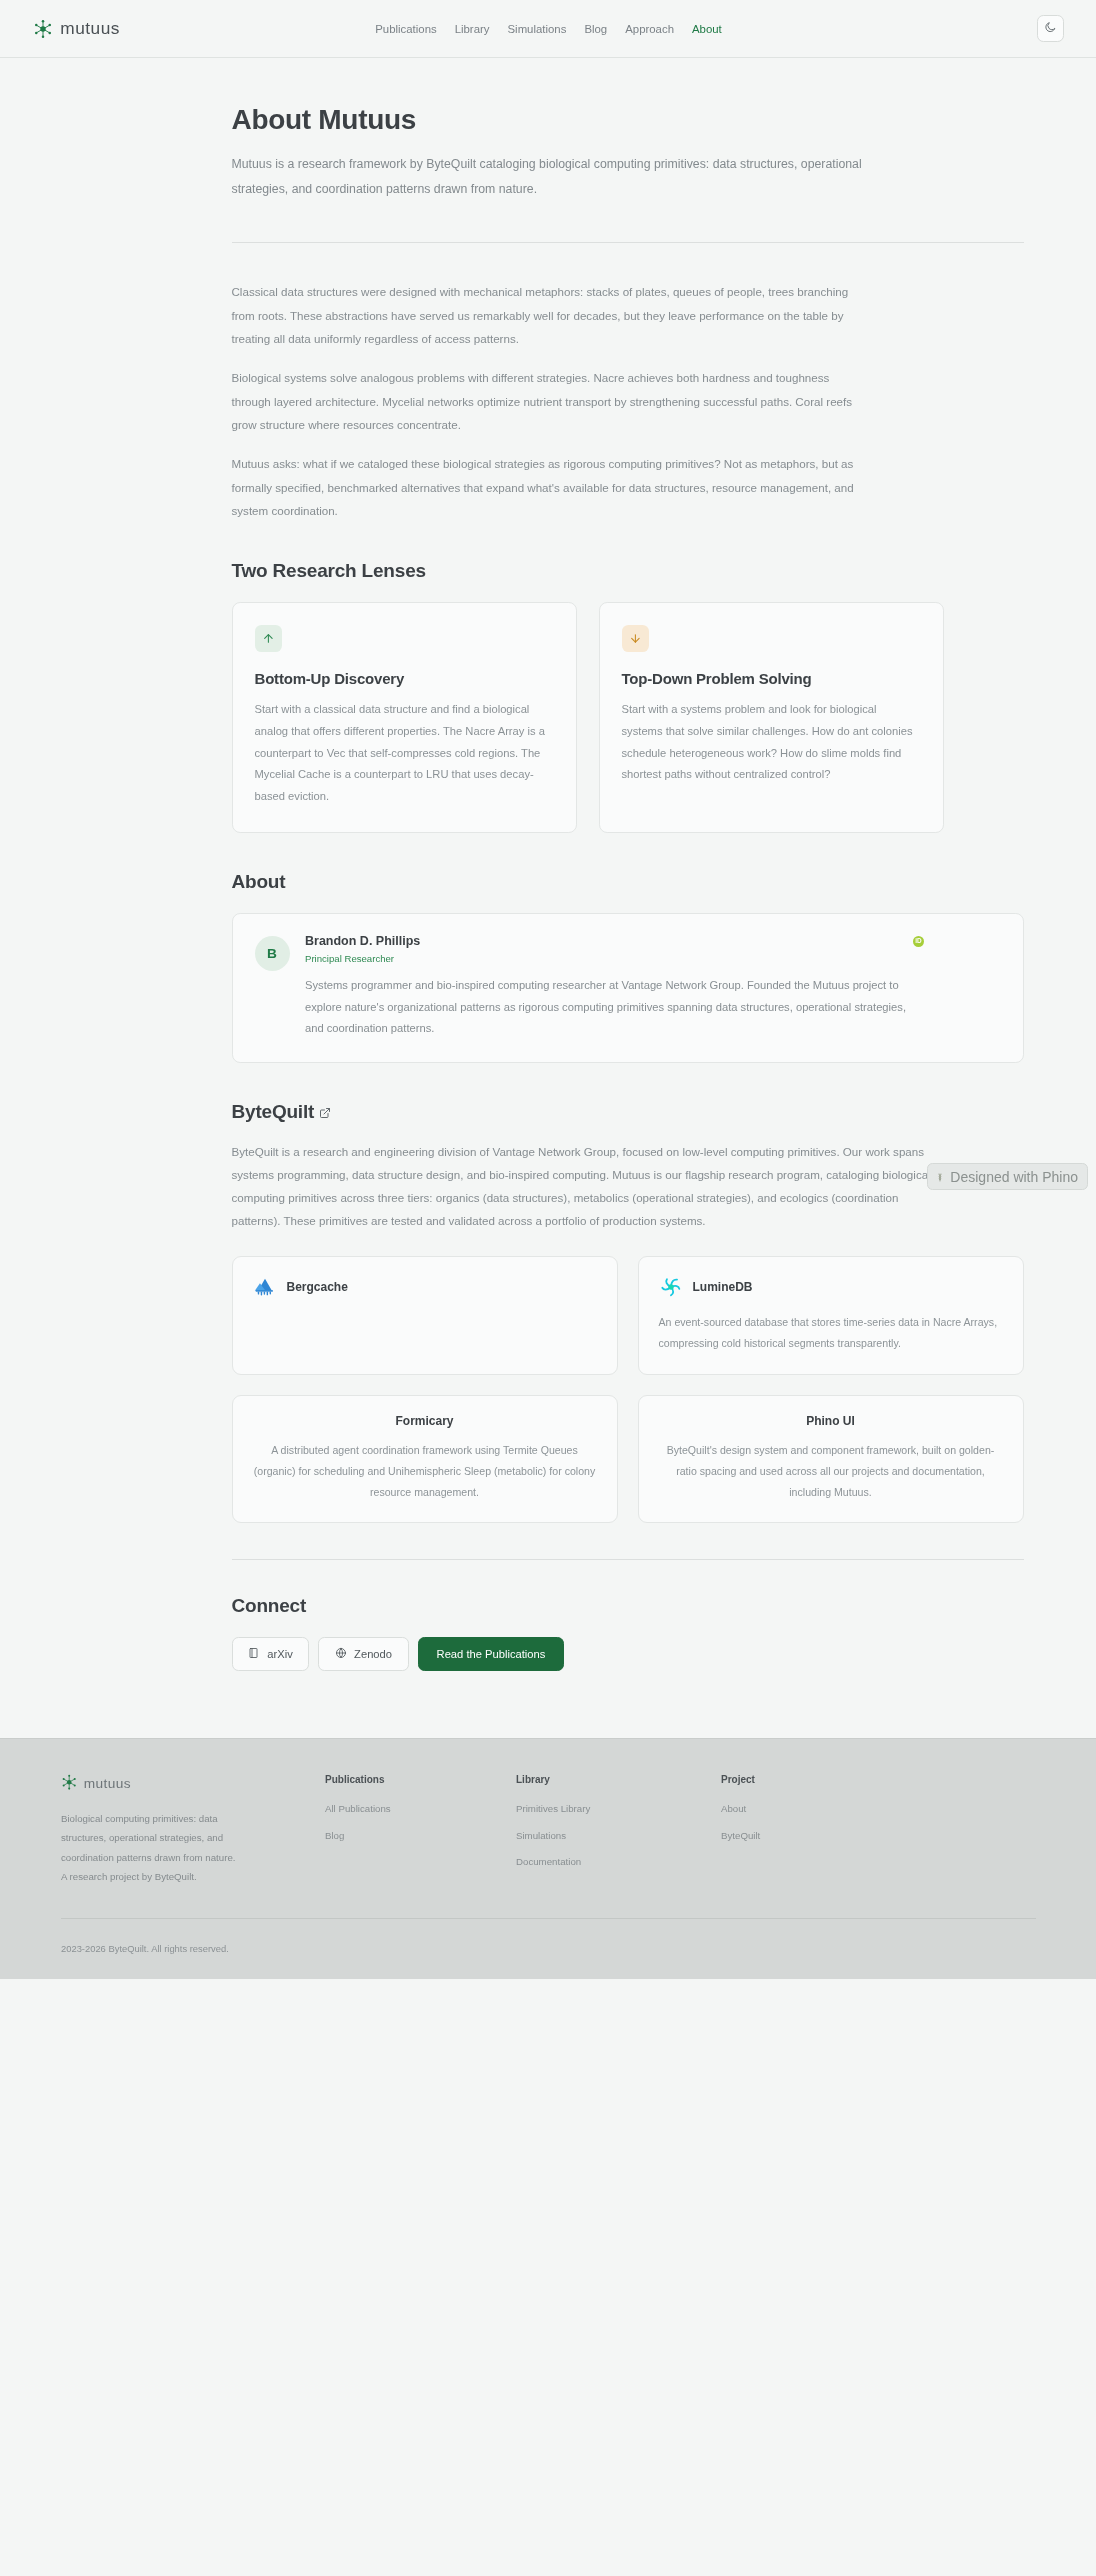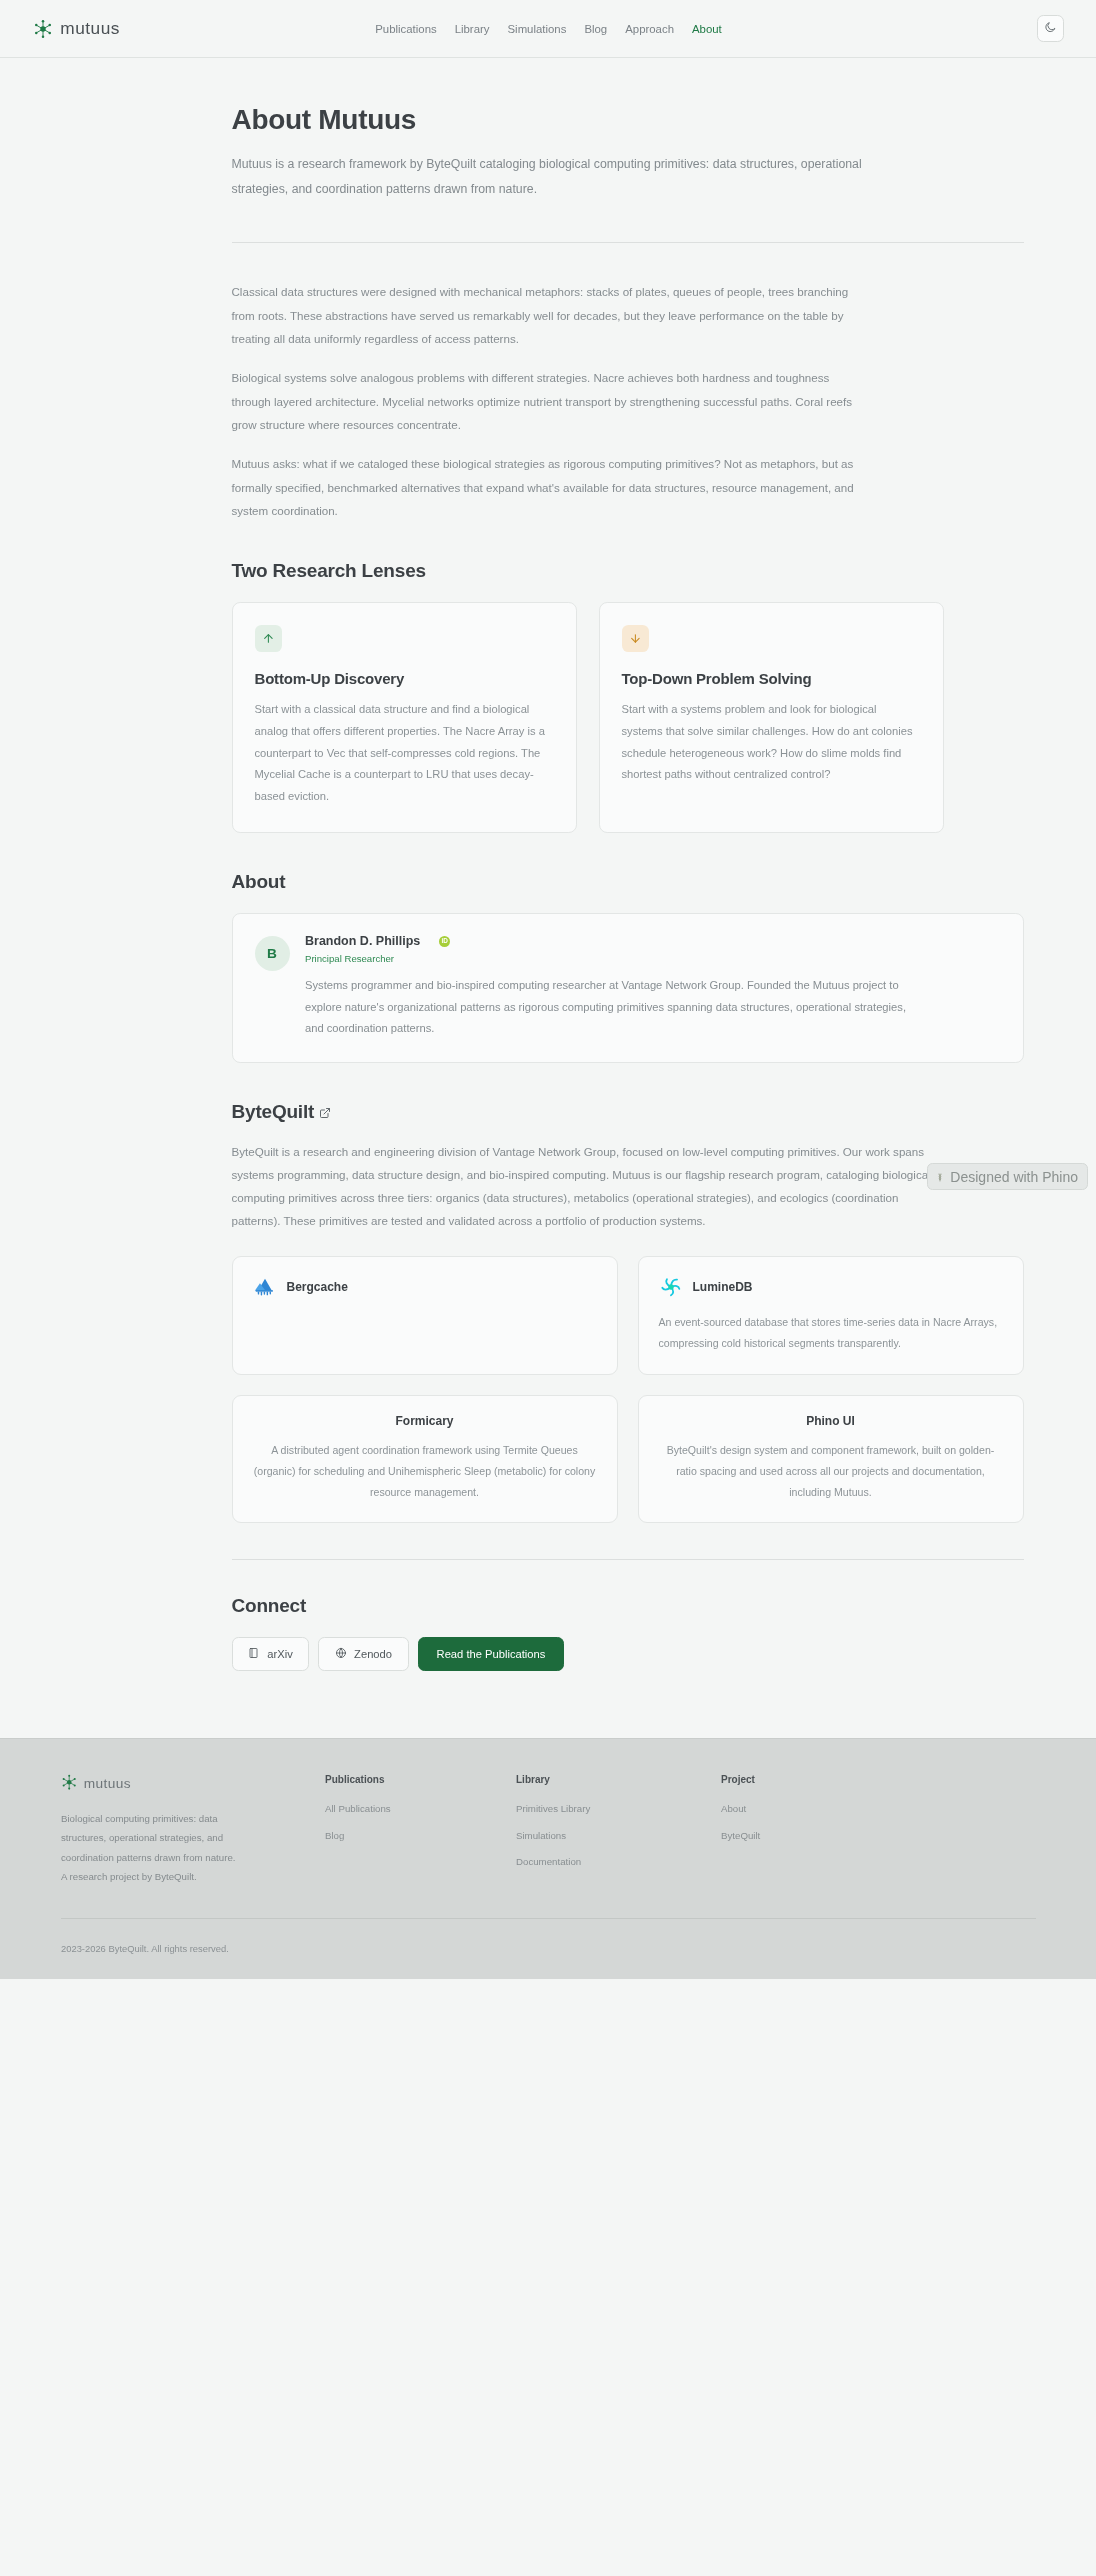--- a/index.html
+++ b/index.html
@@ -150,21 +150,21 @@
     width: 35px; height: 35px;
     border-radius: 50%;
     background: #e1eee5;
     color: #1f7a46;
     display: flex; align-items: center; justify-content: center;
     font-size: 13.7px; font-weight: 700;
     flex: 0 0 35px;
     margin-top: 1.8px;
   }
   .member-head {
-    display: flex; align-items: center; gap: 19px;
+    display: flex; align-items: center; gap: 19px; justify-content: space-between;
   }
   .member-name {
     font-size: 12.5px;
     font-weight: 700;
     color: #3c4145;
   }
   .orcid {
     width: 11px; height: 11px;
     border-radius: 50%;
     background: #a6ce39;

